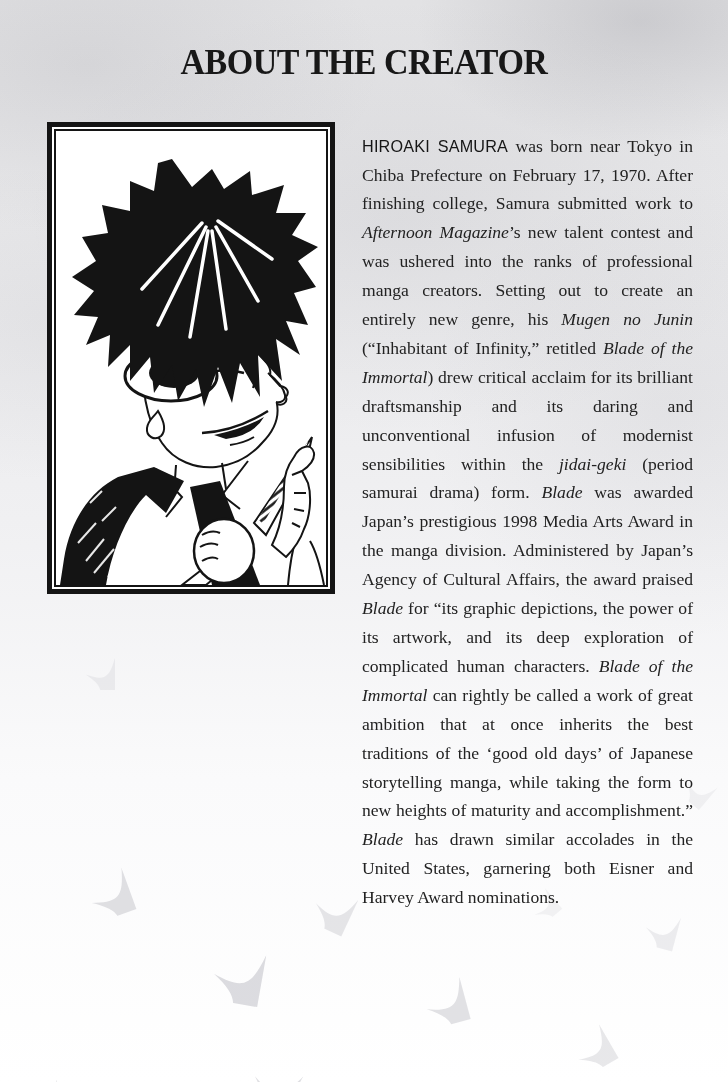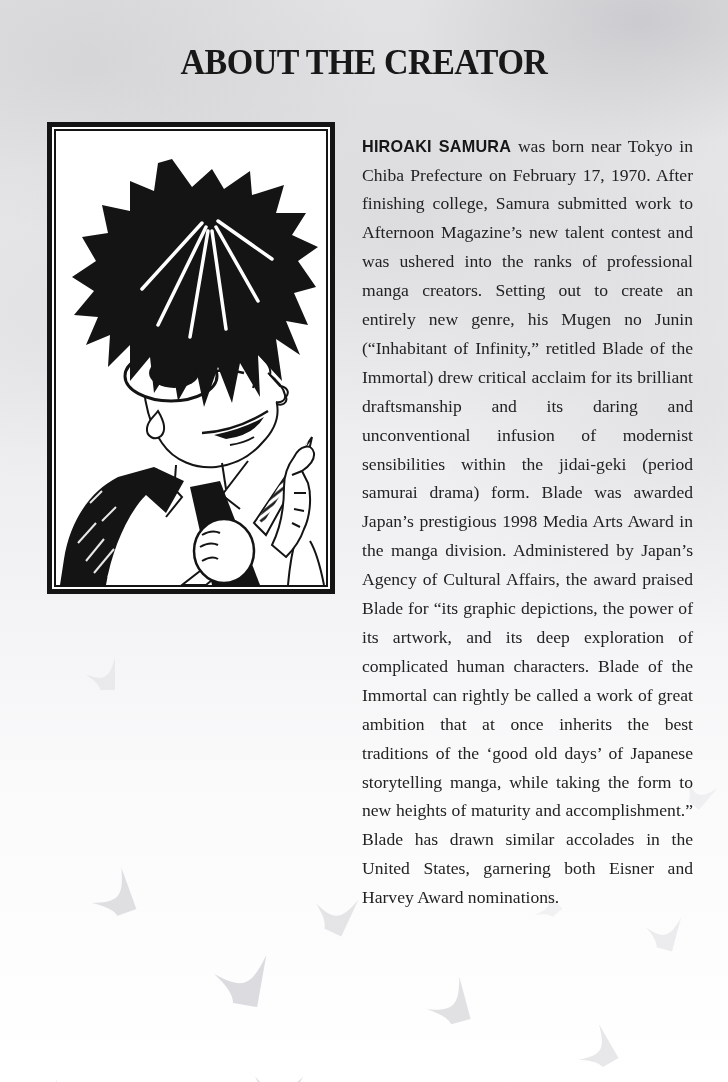--- a/index.html
+++ b/index.html
@@ -30,24 +30,24 @@
     box-sizing:border-box;width:100%;height:100%;
     border:2px solid #141414;background:#fff;overflow:hidden;
   }
   .portrait-frame-inner svg{display:block;width:100%;height:100%;}
   .bio-text{
     position:absolute;left:362px;top:114px;width:331px;
     font-size:17.6px;line-height:28.9px;color:#222;
     text-align:justify;
   }
   .seg-bold-sans{
-    font-family:"Liberation Sans",sans-serif;font-weight:700;
+    font-family:"Liberation Sans",sans-serif;font-weight:400;
     font-size:16.2px;letter-spacing:0.2px;color:#161616;
   }
-  .seg-italic{margin-top:18px;}
+  .seg-italic{font-style:italic;margin-top:18px;}
   .star{position:absolute;pointer-events:none;}
   .star use, .star path{fill:#b4b4bc;}
 </style>
 </head>
 <body>
 
 <svg width="0" height="0" style="position:absolute" aria-hidden="true">
   <defs>
     <symbol id="birdstar" viewBox="-50 -50 100 100">
       <path d="M0,-46 C6,-18 16,-12 44,-14 C20,-4 14,6 20,36 C8,16 -4,12 -36,24 C-16,8 -14,-4 -42,-22 C-14,-12 -8,-18 0,-46 Z"></path>

